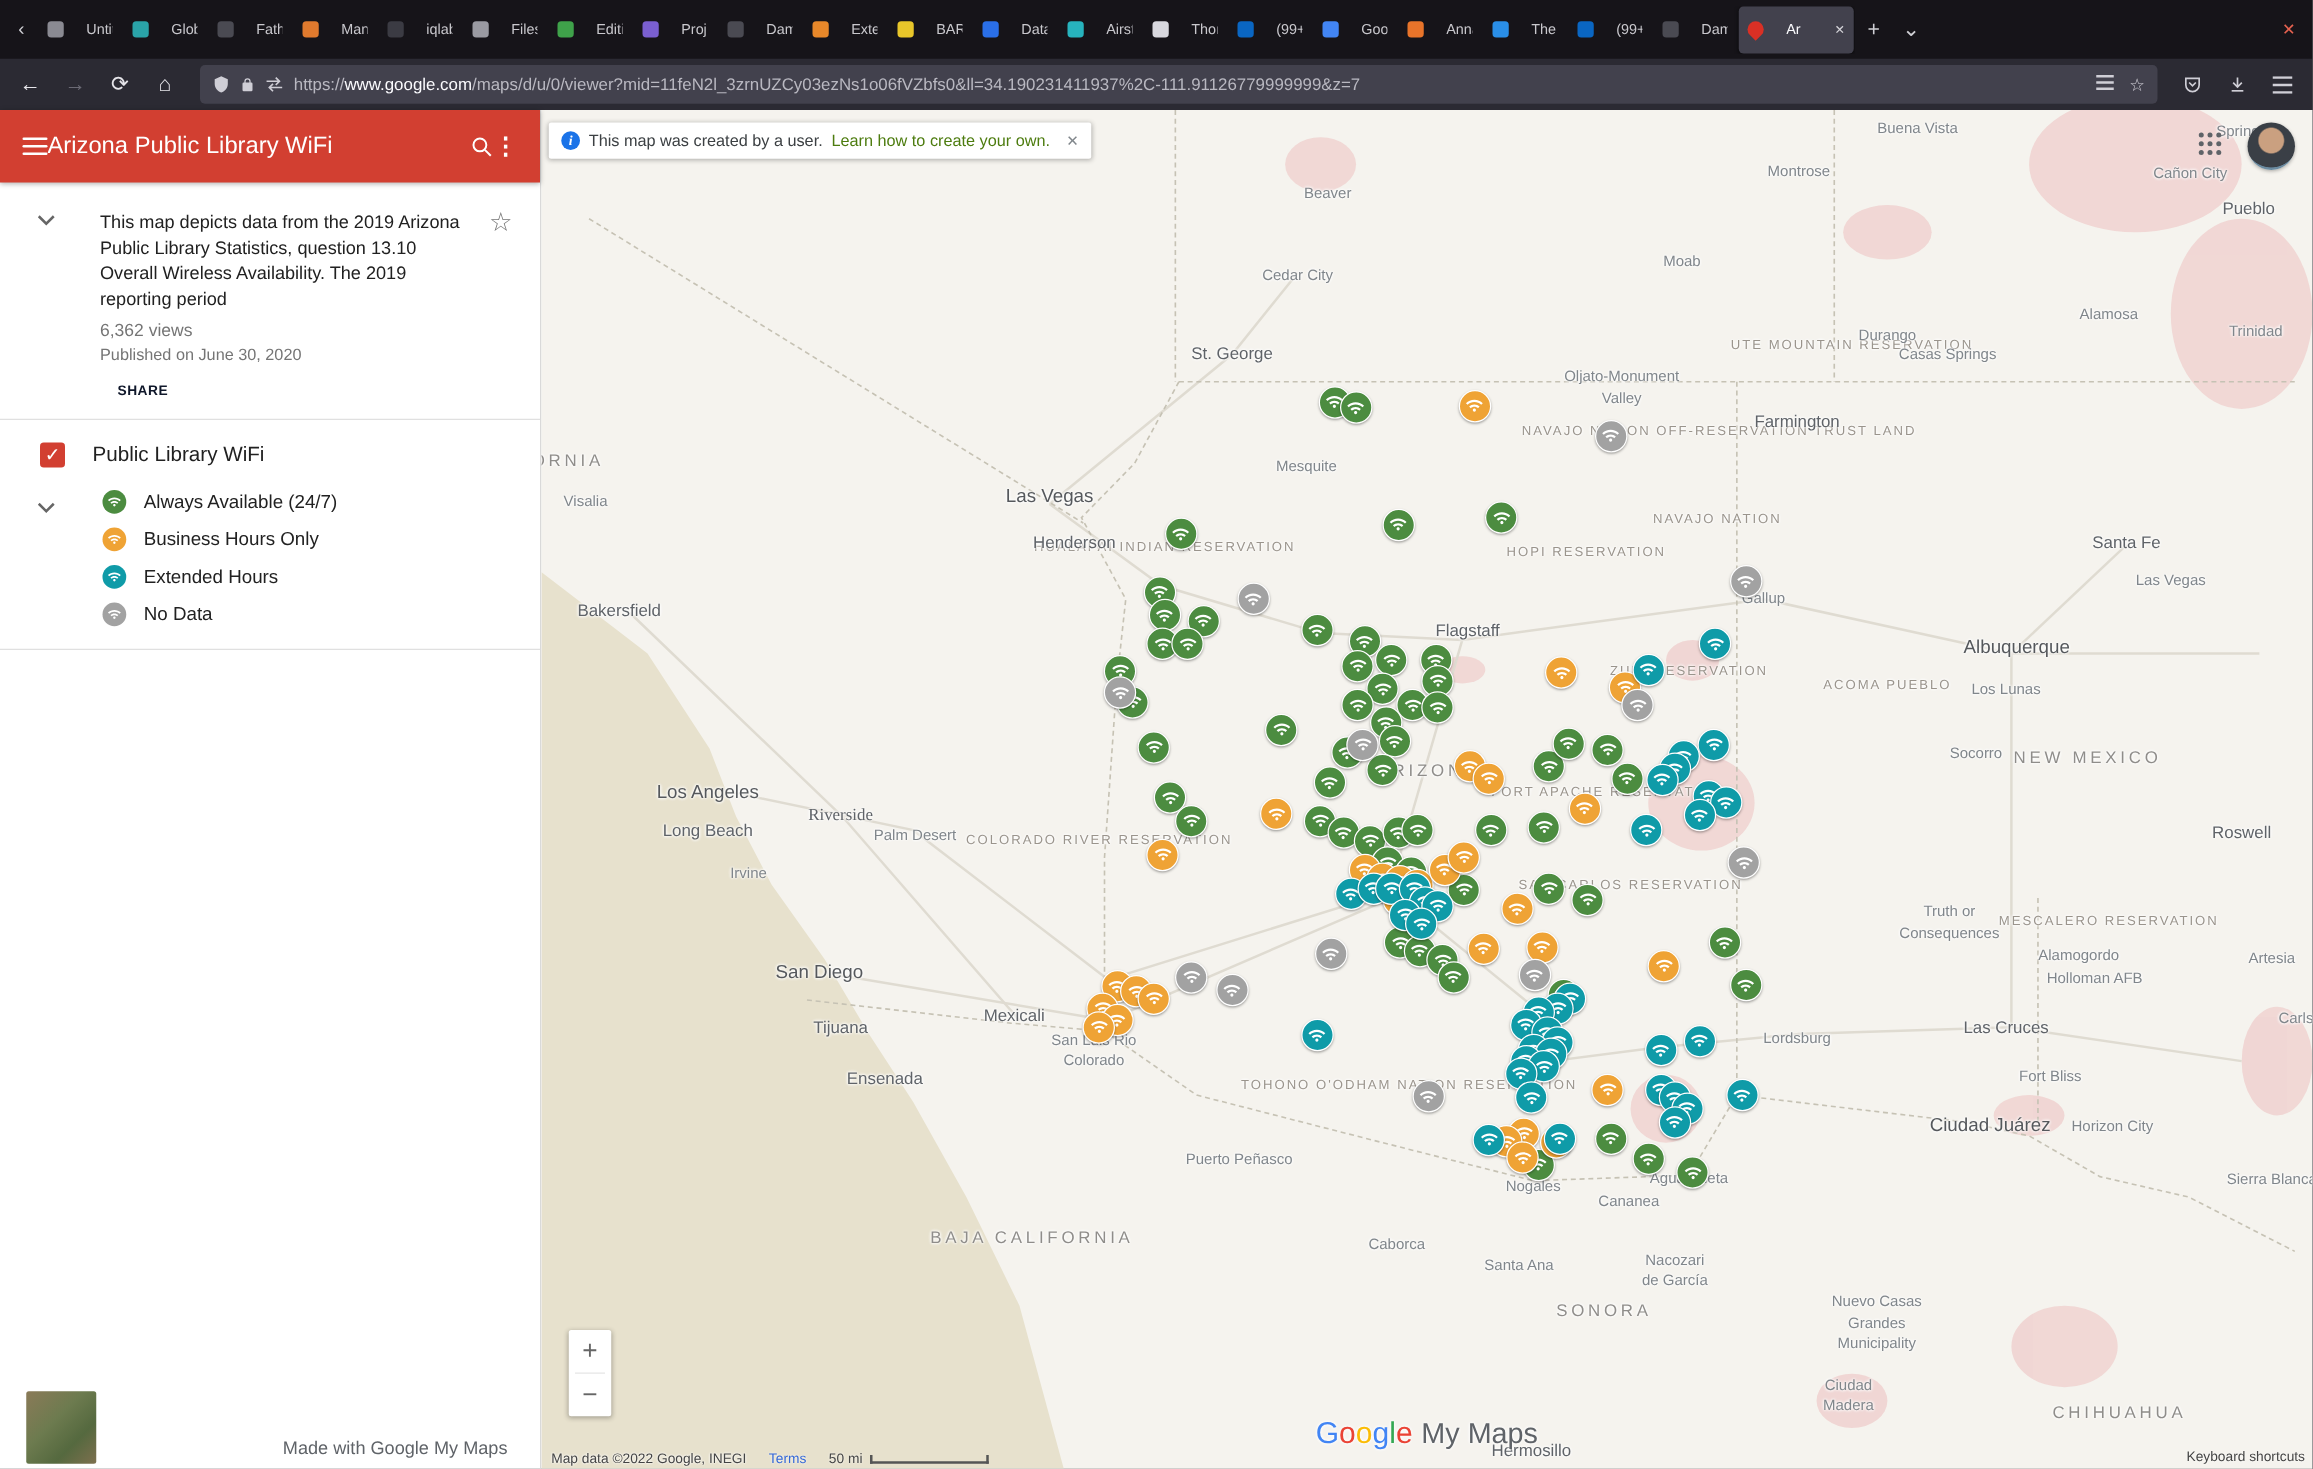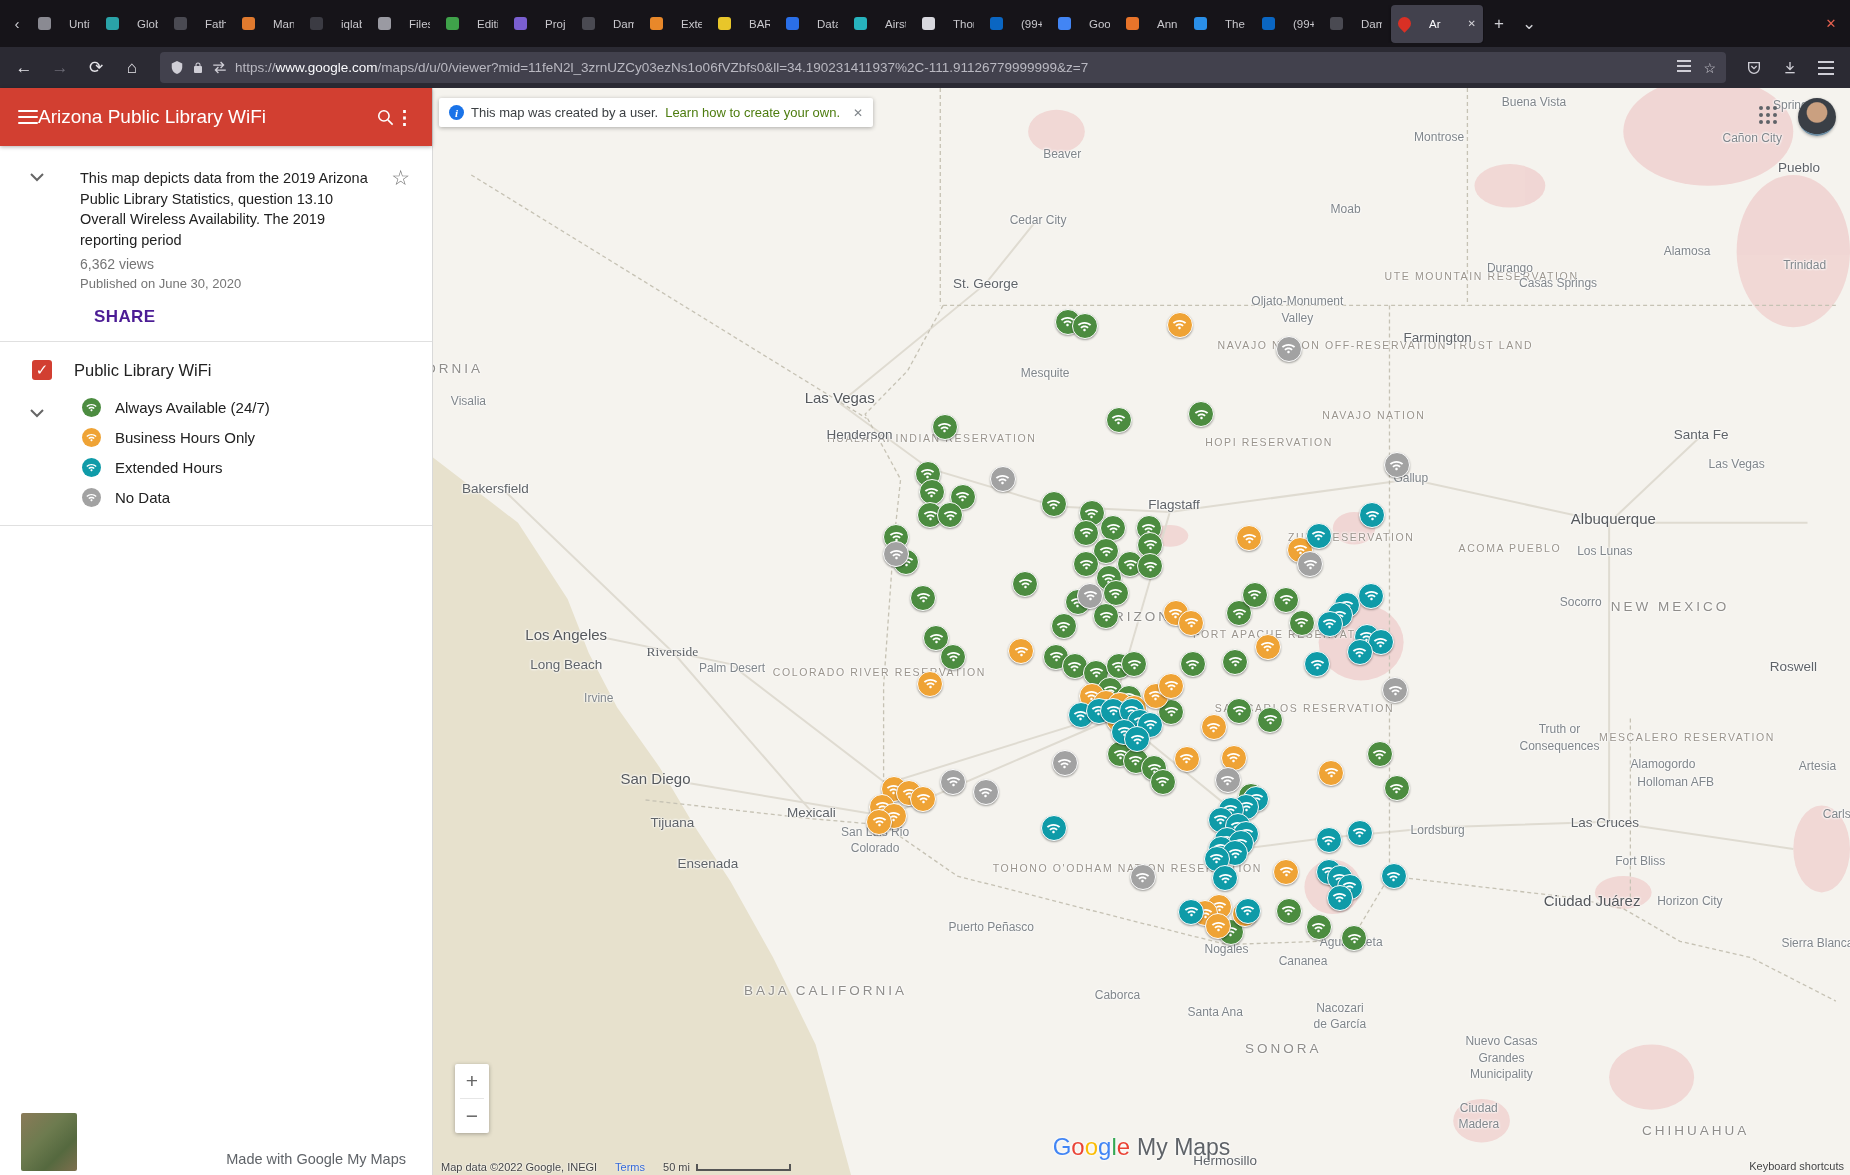--- a/index.html
+++ b/index.html
@@ -42,21 +42,21 @@
   .red-ic { color:#fff; display:flex; align-items:center; }
   .dots3 { color:#fff; font-size:19px; font-weight:bold; letter-spacing:0; line-height:1; }
 
   .desc-block { padding:22px 20px 14px 20px; position:relative; }
   .chev { color:#666; }
   .desc-chev { position:absolute; left:30px; top:22px; }
   .desc-star { position:absolute; right:22px; top:20px; font-size:21px; color:#757575; }
   .desc-text { margin-left:60px; margin-right:40px; font-size:14.5px; color:#212121; line-height:1.42; }
   .desc-views { margin-left:60px; margin-top:6px; font-size:14px; color:#757575; }
   .desc-pub { margin-left:60px; margin-top:4px; font-size:13px; color:#757575; }
-  .share { margin-left:74px; margin-top:16px; font-size:17px; color:#4c1d95; font-weight:bold; letter-spacing:.4px; cursor:pointer; display:inline-block; }
+  .share { margin-left:74px; margin-top:16px; font-size:11px; color:#0f172a; font-weight:bold; letter-spacing:.4px; cursor:pointer; display:inline-block; }
   .hr { border-top:1px solid #e0e0e0; }
 
   .layer-row { display:flex; align-items:center; gap:22px; padding:18px 20px 14px 32px; }
   .cbx { width:20px; height:20px; background:#d23f31; border-radius:3px; color:#fff; font-size:15px; display:flex; align-items:center; justify-content:center; cursor:pointer; }
   .layer-title { font-size:16.5px; color:#212121; font-weight:500; }
 
   .legend-wrap { padding:4px 0 18px 0; }
   .legend-chev { position:absolute; margin-left:30px; margin-top:6px; }
   .legend-list { margin-left:82px; display:flex; flex-direction:column; gap:11px; }
   .legend-row { display:flex; align-items:center; gap:14px; cursor:pointer; }

